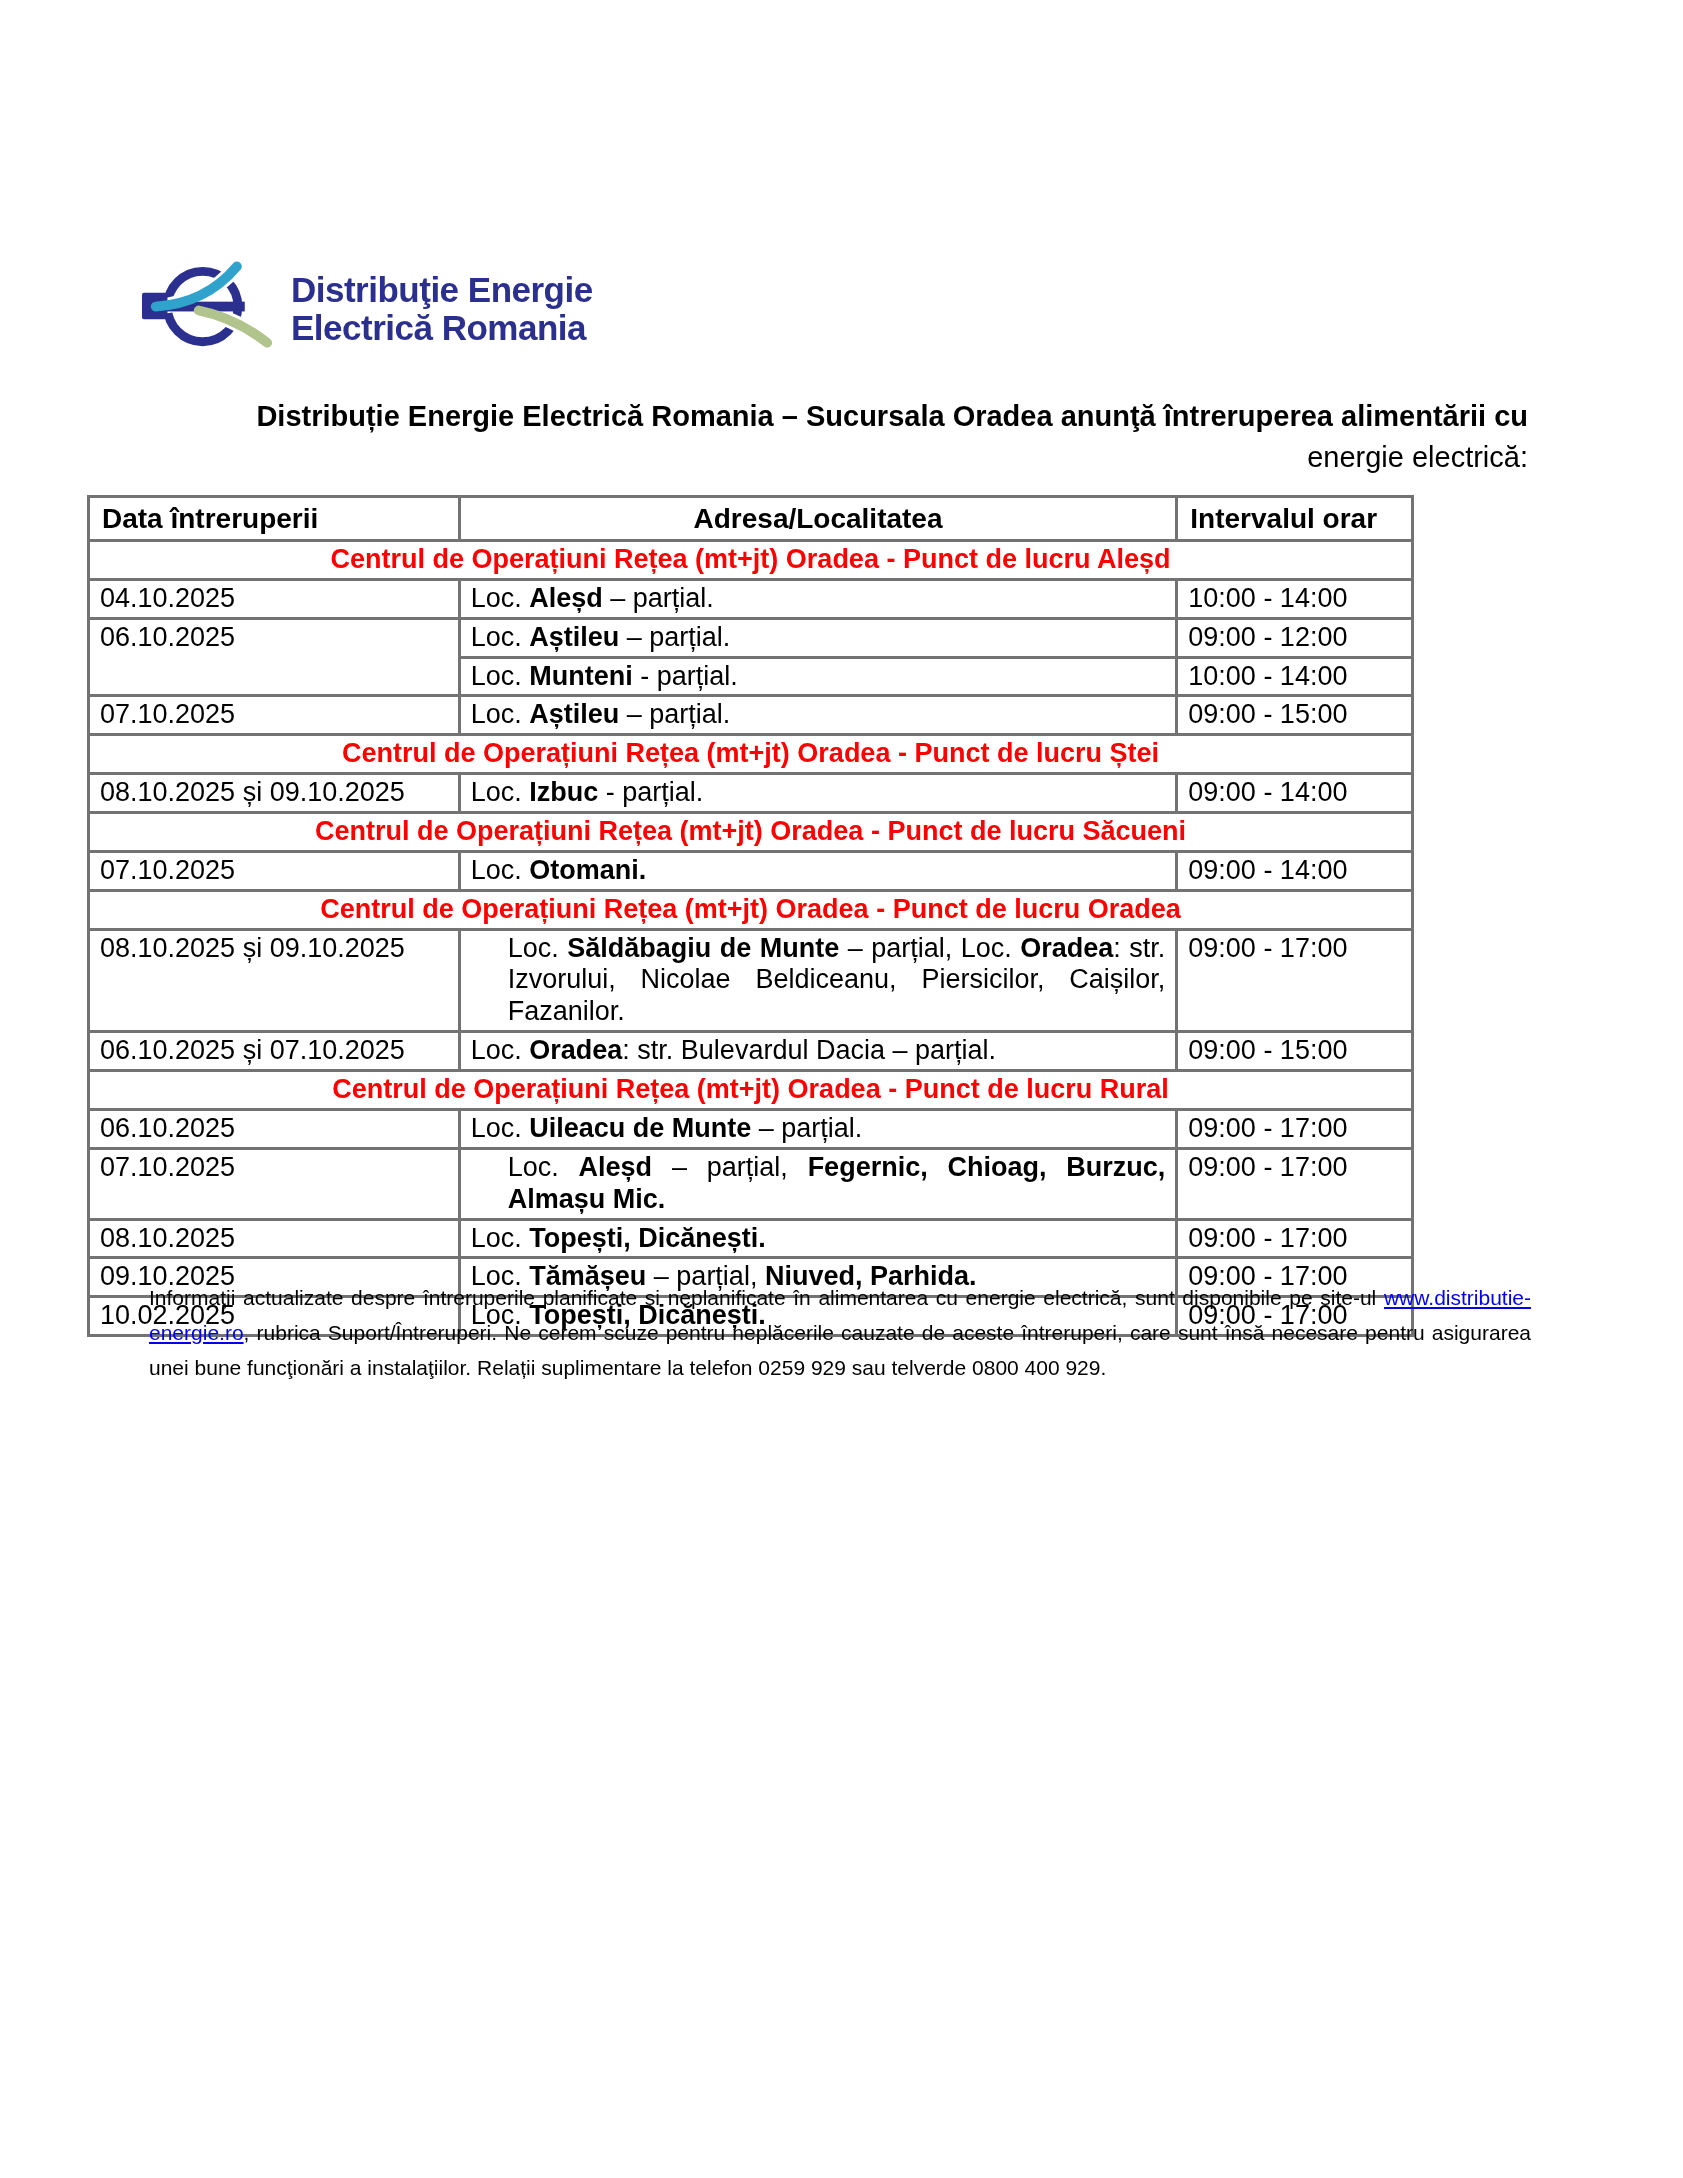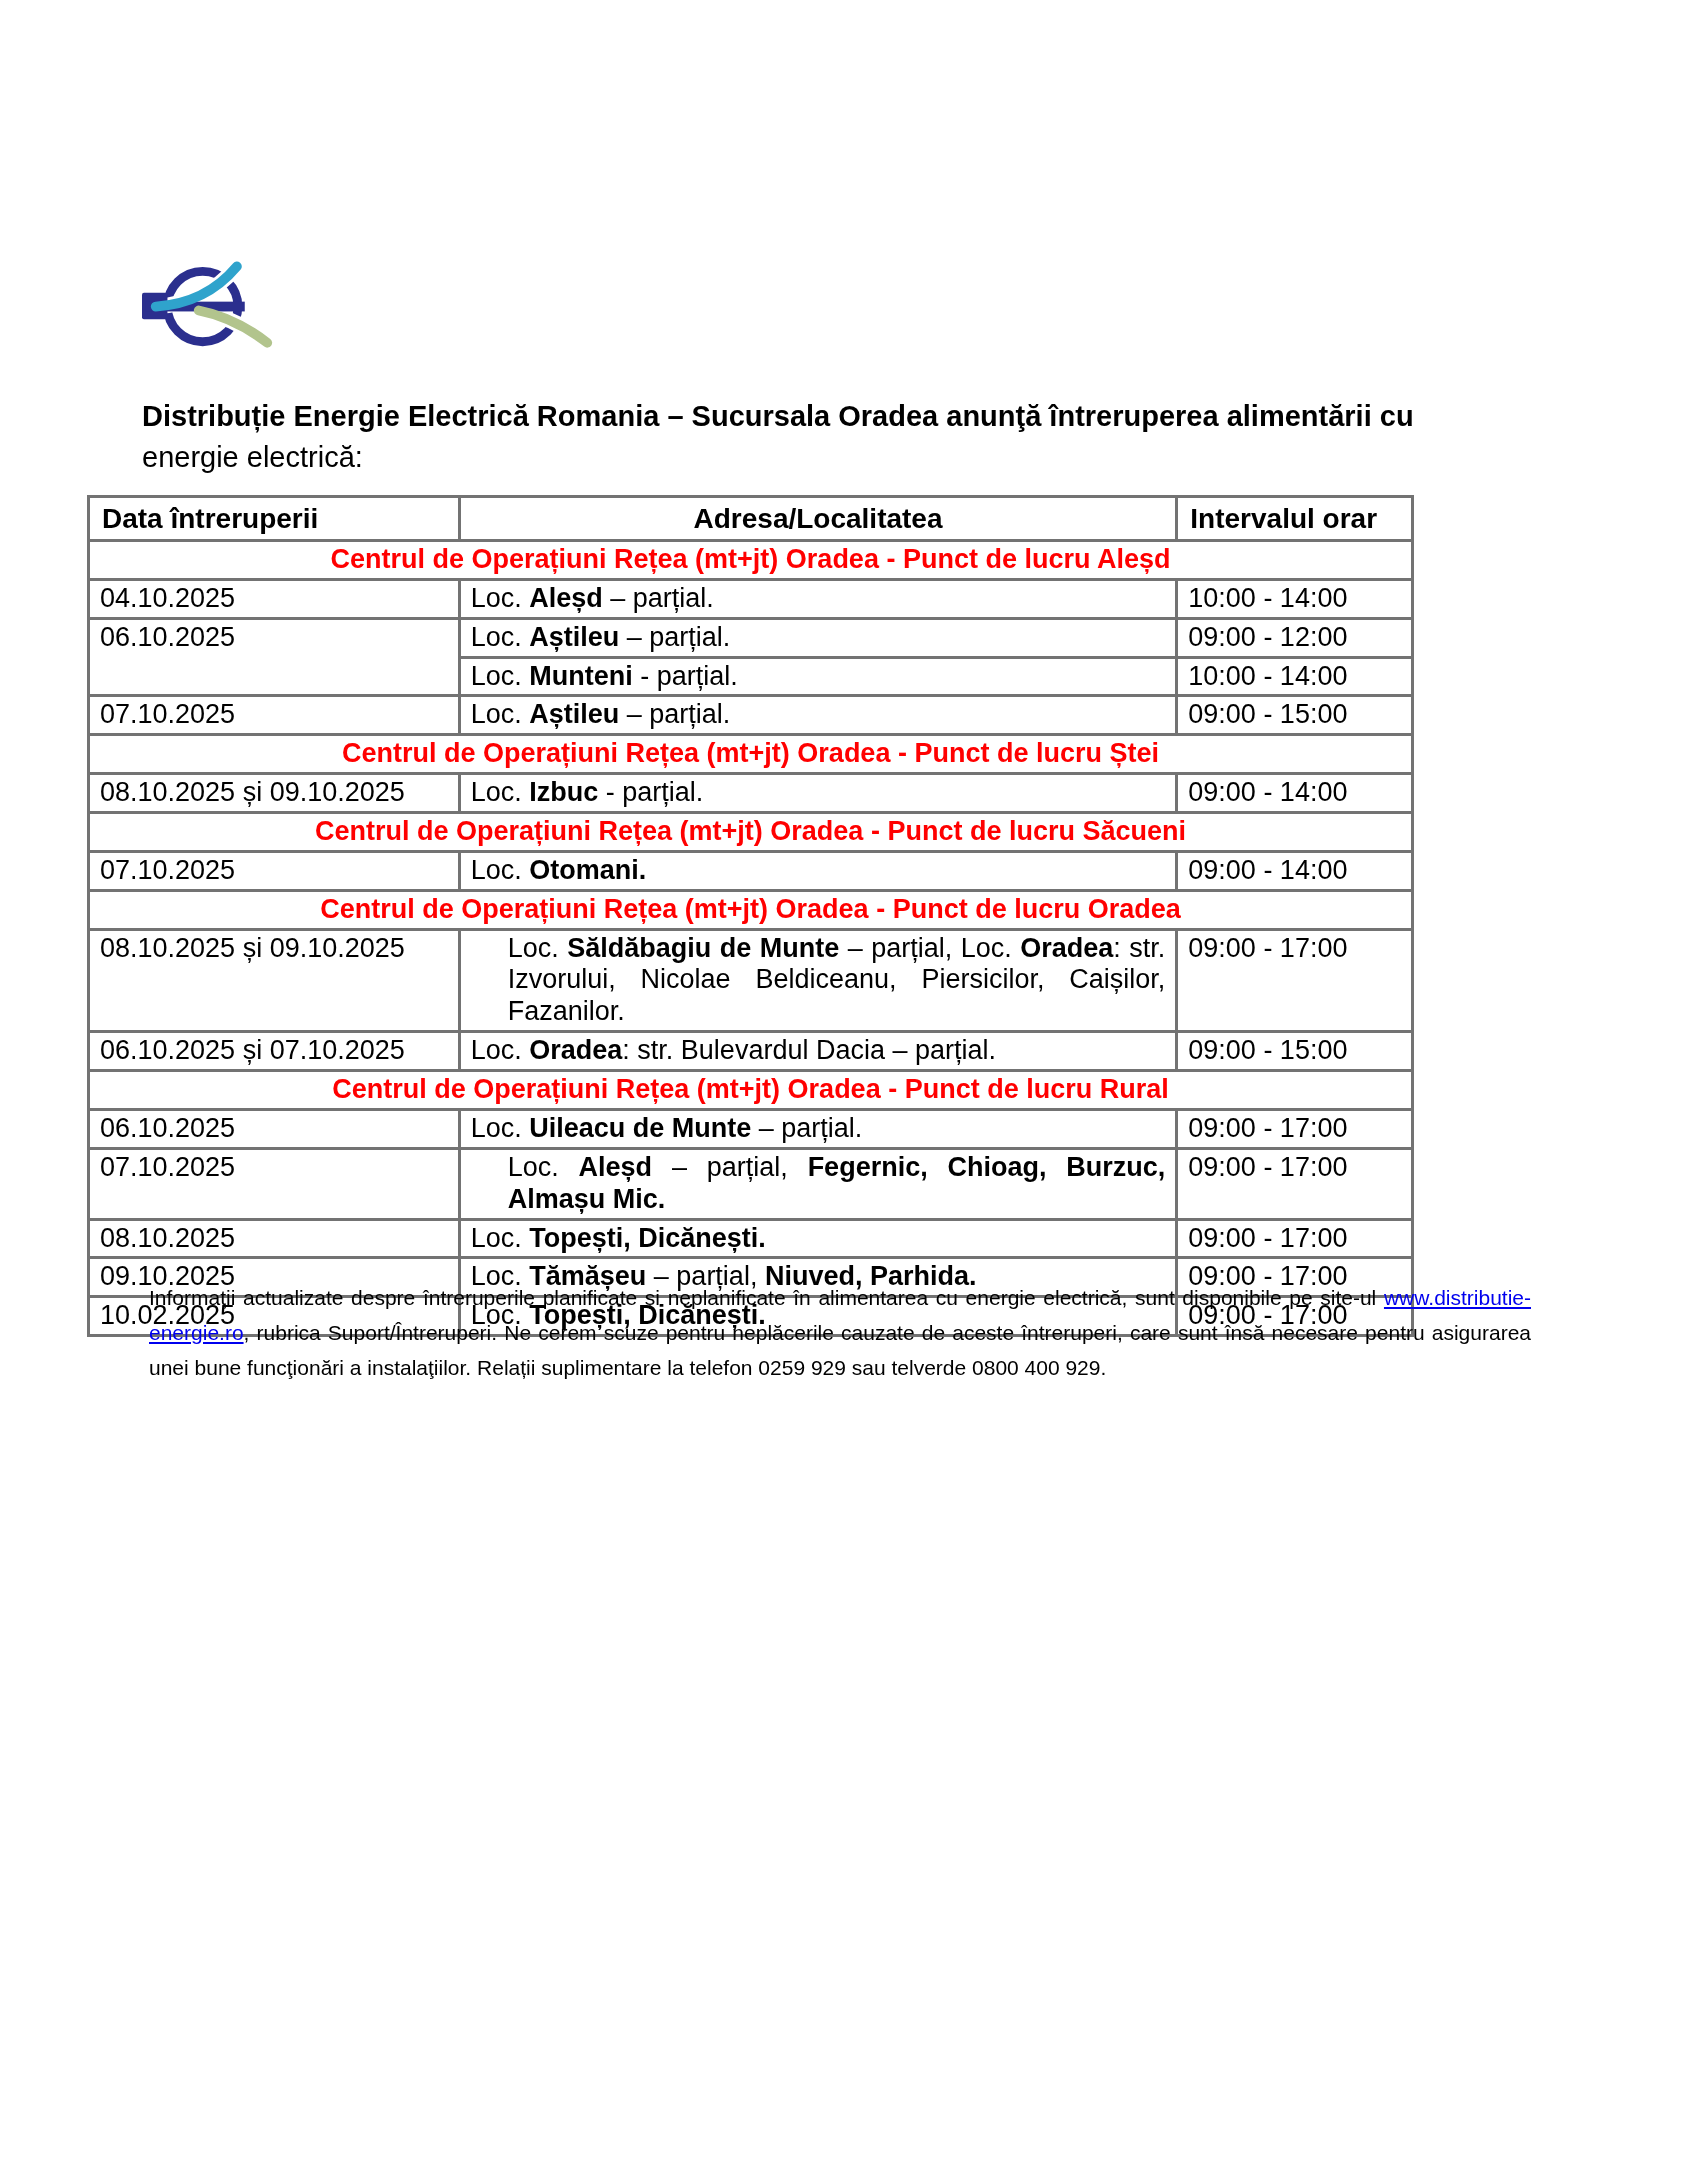--- a/index.html
+++ b/index.html
@@ -8,21 +8,21 @@
     font-family:"Liberation Sans", sans-serif; color:#000; overflow:hidden;
   }
 
   
   .logo { position:absolute; left:142px; top:259px; display:flex; align-items:center; }
   .logo-icon { width:137px; height:99px; flex:0 0 auto; }
   .logo-text { margin-left:12px; color:#2b2f8e; font-weight:bold; font-size:35px;
                line-height:1.06; letter-spacing:-0.5px; white-space:nowrap; }
 
   
-  .title { position:absolute; left:142px; top:396px; width:1386px; font-size:29px; line-height:1.4; }
+  .title { position:absolute; left:142px; top:396px; width:1386px; font-size:29px; line-height:1.4;text-align:right; }
   .title-line1 { font-weight:bold; display:block; }
   .title-line2 { display:block; }
 
   
   table.outage { position:absolute; left:87px; top:495px; width:1327px;
                  border-collapse:collapse; table-layout:fixed; }
   table.outage th, table.outage td {
     border:3px solid #737373; font-size:27px; line-height:1.18;
     padding:2px 10px; vertical-align:top; word-wrap:break-word;
   }
@@ -50,20 +50,24 @@
 
       <path d="M 14 48 C 48 46, 76 32, 97 7" fill="none" stroke="#ffffff" stroke-width="16" stroke-linecap="round"></path>
       <path d="M 58 52 C 84 57, 106 68, 128 85" fill="none" stroke="#ffffff" stroke-width="16" stroke-linecap="round"></path>
 
       <rect x="0" y="34" width="26" height="27" rx="2" fill="#2b2f8e"></rect>
       <rect x="4" y="43" width="101" height="10" fill="#2b2f8e"></rect>
 
       <path d="M 14 48 C 48 46, 76 32, 97 7" fill="none" stroke="#2fa3cc" stroke-width="10" stroke-linecap="round"></path>
       <path d="M 58 52 C 84 57, 106 68, 128 85" fill="none" stroke="#b2c48d" stroke-width="10" stroke-linecap="round"></path>
     </svg>
+    <div class="logo-text">
+      <div>Distribuţie Energie</div>
+      <div>Electrică Romania</div>
+    </div>
   </div>
 
   <div class="title">
     <span class="title-line1">Distribuție Energie Electrică Romania – Sucursala Oradea anunţă întreruperea alimentării cu</span>
     <span class="title-line2">energie electrică:</span>
   </div>
 
   <table class="outage">
     <colgroup>
       <col style="width:28%">

